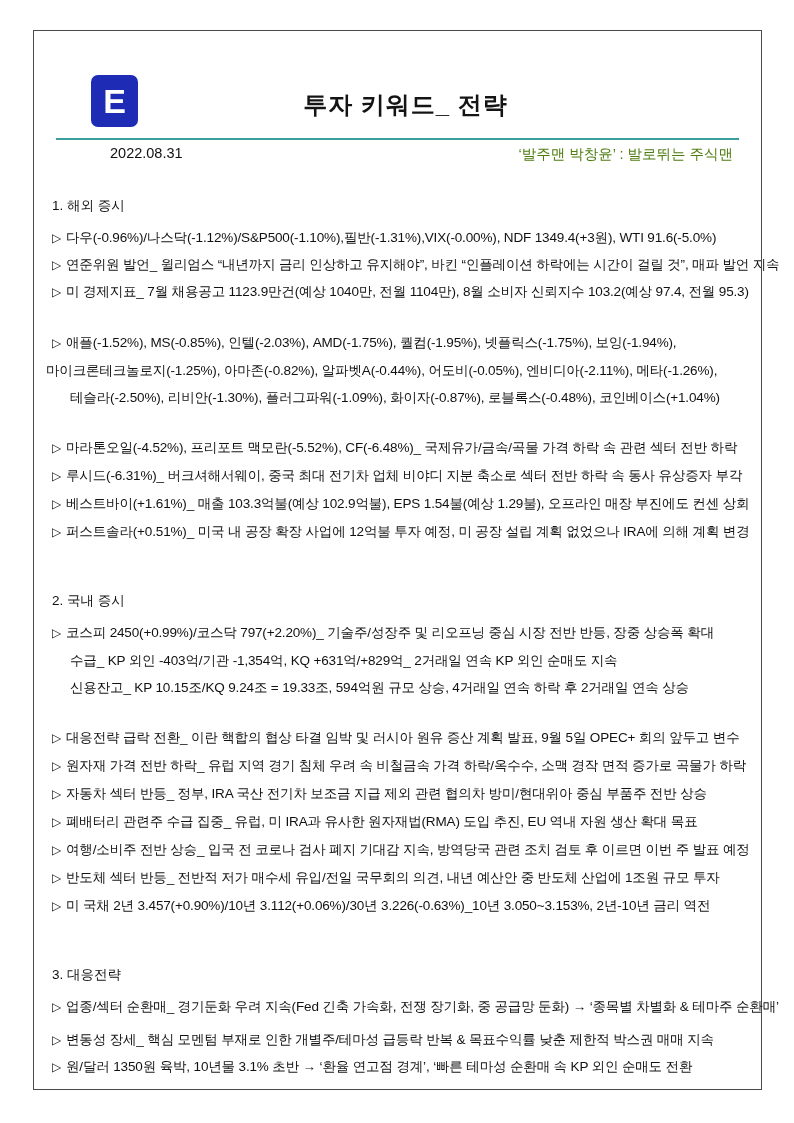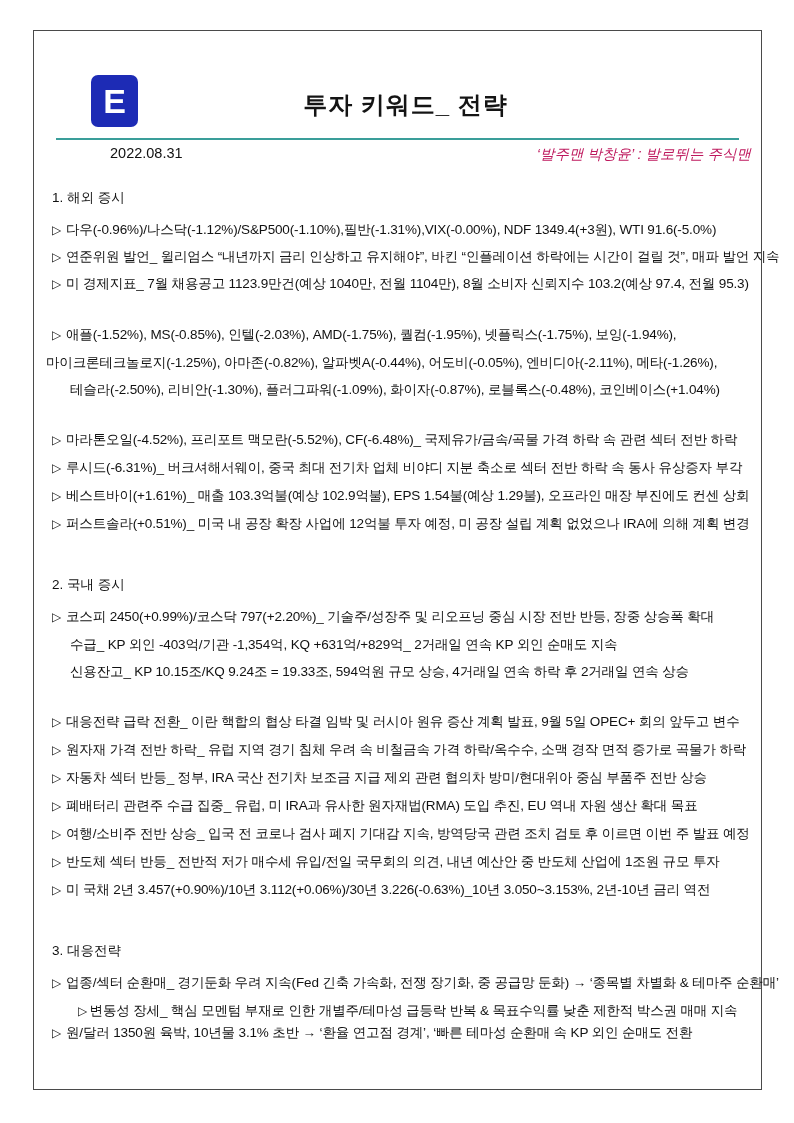--- a/index.html
+++ b/index.html
@@ -77,36 +77,35 @@
   .meta-date {
     position: absolute;
     left: 51px;
     top: 0;
     font-size: 14.5px;
     color: #111111;
     margin-left: 25px;
   }
   .meta-byline {
     position: absolute;
-    right: 10px;
+    right: 28px;
     top: 0;
     font-size: 14.5px;
-    color: #be185d;
-    font-style: italic;
+    color: #4d7c0f;
   }
   .content {
     position: absolute;
     left: 0;
     top: 150px;
     right: 0;
   }
   .sec-title {
     font-size: 13.5px;
     color: #111111;
-    margin: 8px 0 0 18px;
+    margin: 16px 0 0 18px;
     padding: 0;
   }
   .line {
     font-size: 13.5px;
     color: #111111;
     margin: 0 0 0 18px;
     white-space: nowrap;
     letter-spacing: -0.15px;
   }
   .line.indent {
@@ -179,18 +178,18 @@
         <div class="line" style="line-height: 27px;"><span class="bullet">▷</span><span>폐배터리 관련주 수급 집중_ 유럽, 미 IRA과 유사한 원자재법(RMA) 도입 추진, EU 역내 자원 생산 확대 목표</span></div>
         <div class="line" style="line-height: 27px;"><span class="bullet">▷</span><span>여행/소비주 전반 상승_ 입국 전 코로나 검사 폐지 기대감 지속, 방역당국 관련 조치 검토 후 이르면 이번 주 발표 예정</span></div>
         <div class="line" style="line-height: 27px;"><span class="bullet">▷</span><span>반도체 섹터 반등_ 전반적 저가 매수세 유입/전일 국무회의 의견, 내년 예산안 중 반도체 산업에 1조원 규모 투자</span></div>
         <div class="line" style="line-height: 27px;"><span class="bullet">▷</span><span>미 국채 2년 3.457(+0.90%)/10년 3.112(+0.06%)/30년 3.226(-0.63%)_10년 3.050~3.153%, 2년-10년 금리 역전</span></div>
       </div>
       <div class="row-gap-lg"></div>
       <div class="sec-title">3. 대응전략</div>
       <div class="row-gap-sm"></div>
       <div class="block">
         <div class="line" style="line-height: 27px;"><span class="bullet">▷</span><span>업종/섹터 순환매_ 경기둔화 우려 지속(Fed 긴축 가속화, 전쟁 장기화, 중 공급망 둔화) → ‘종목별 차별화 &amp; 테마주 순환매’</span></div>
-        <div class="line" style="line-height: 27px; text-align: center;"><span class="bullet">▷</span><span>변동성 장세_ 핵심 모멘텀 부재로 인한 개별주/테마성 급등락 반복 &amp; 목표수익률 낮춘 제한적 박스권 매매 지속</span></div>
+        <div class="line" style="line-height: 38px;"><span class="bullet">▷</span><span>변동성 장세_ 핵심 모멘텀 부재로 인한 개별주/테마성 급등락 반복 &amp; 목표수익률 낮춘 제한적 박스권 매매 지속</span></div>
         <div class="line" style="line-height: 16px;"><span class="bullet">▷</span><span>원/달러 1350원 육박, 10년물 3.1% 초반 → ‘환율 연고점 경계’, ‘빠른 테마성 순환매 속 KP 외인 순매도 전환</span></div>
       </div>
     </div>
 
 </div>
 
 </body></html>

